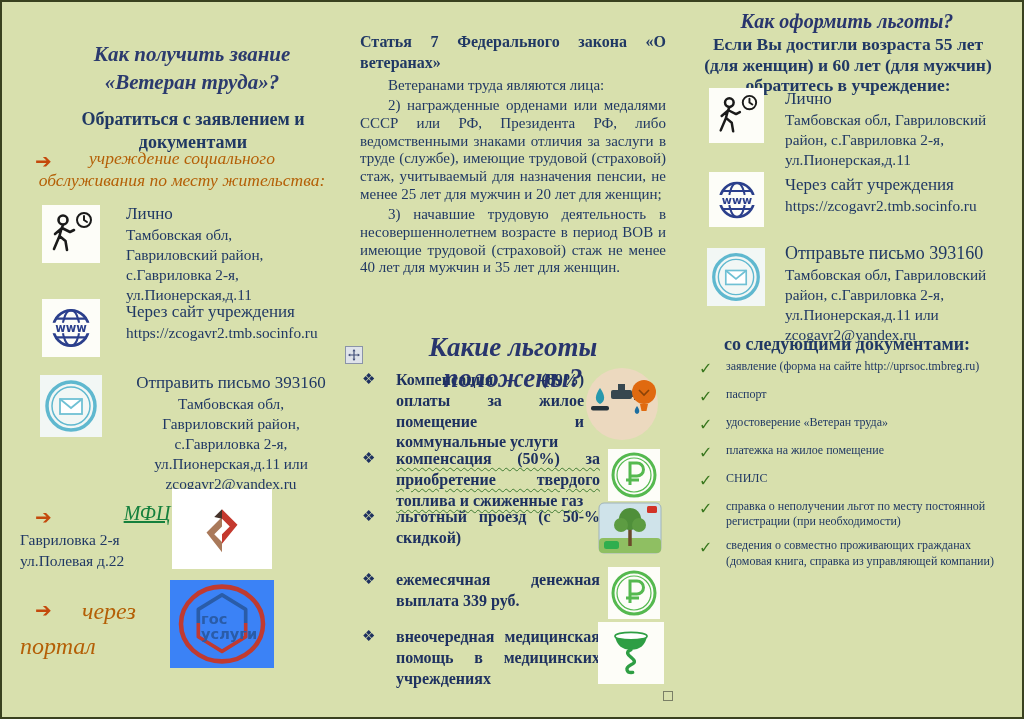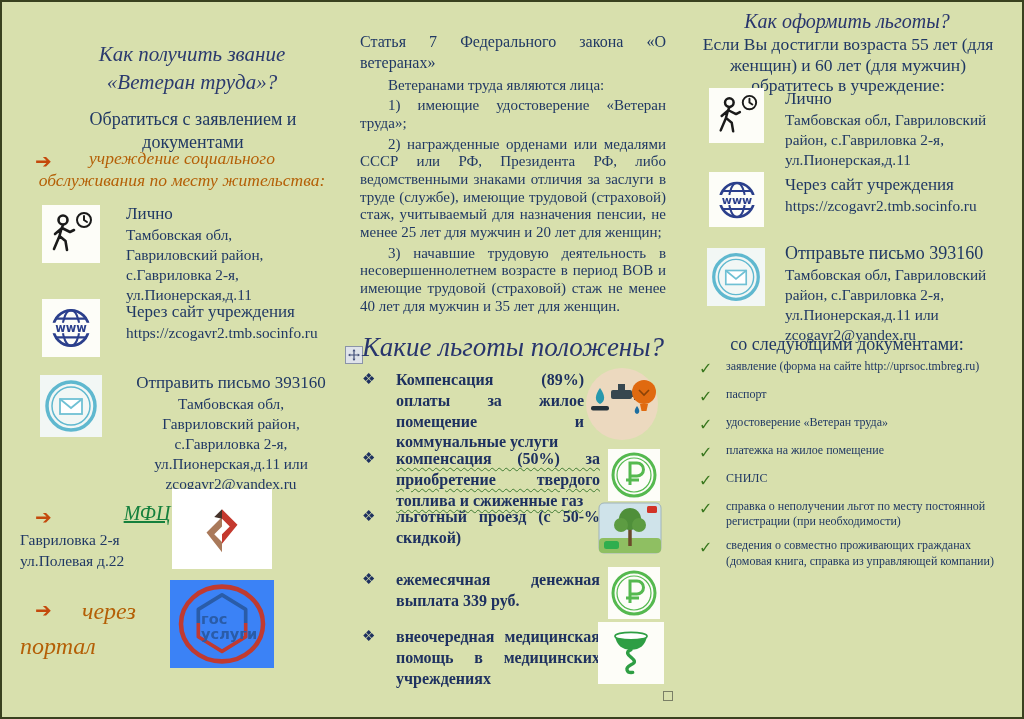--- a/index.html
+++ b/index.html
@@ -2,21 +2,21 @@
 <html><head>
 <meta charset="utf-8">
 <style>
   html,body{margin:0;padding:0;background:#222;}
   .page{position:relative;width:1024px;height:719px;background:#d8e0ad;
         border:2px solid #39411f;box-sizing:border-box;overflow:hidden;
         font-family:"Liberation Serif",serif;color:#203864;}
   .abs{position:absolute;}
   .c{text-align:center;}
   .j{text-align:justify;}
-  .b{font-weight:normal;}
+  .b{font-weight:bold;}
   .i{font-style:italic;}
   .ml{white-space:pre-line;}
   .brown{color:#b45f06;}
   .redbrown{color:#15803d;text-decoration:underline;}
   .arrow{font-family:"DejaVu Sans",sans-serif;color:#c4490c;font-weight:bold;font-size:20px;}
   .icobox{background:#fdfdf8;display:flex;align-items:center;justify-content:center;}
   .law{font-size:15px;line-height:1.18;}
   .law p{margin:0 0 3px 0;}
   .ind{text-indent:28px;}
   .benefit-text{font-size:16px;font-weight:bold;line-height:1.3;color:#1e3160;}
@@ -107,21 +107,20 @@
         <text x="27" y="45" font-family="DejaVu Sans, sans-serif" font-size="16" font-weight="bold" fill="#2a5ca8">гос</text>
         <text x="27" y="62" font-family="DejaVu Sans, sans-serif" font-size="16" font-weight="bold" fill="#2a5ca8">услуги</text>
       </svg>
     </div>
   </div>
 
   <div>
     <div class="abs law j" style="left:358px;top:30px;width:306px;">
       <p class="b" style="font-size:16px;line-height:1.3;">Статья 7 Федерального закона «О ветеранах»</p>
       <p class="ind">Ветеранами труда являются лица:</p>
-      <p class="ind">1) имеющие удостоверение «Ветеран труда»;</p>
       <p class="ind">2) награжденные орденами или медалями СССР или РФ, Президента РФ, либо ведомственными знаками отличия за заслуги в труде (службе), имеющие трудовой (страховой) стаж, учитываемый для назначения пенсии, не менее 25 лет для мужчин и 20 лет для женщин;</p>
       <p class="ind">3) начавшие трудовую деятельность в несовершеннолетнем возрасте в период ВОВ и имеющие трудовой (страховой) стаж не менее 40 лет для мужчин и 35 лет для женщин.</p>
     </div>
 
     <div class="abs" style="left:343px;top:344px;width:16px;height:16px;background:#dfe3ea;border:1px solid #8a93a8;display:flex;align-items:center;justify-content:center;">
       <svg width="12" height="12" viewBox="0 0 16 16">
         <path d="M8 2 V14 M2 8 H14" stroke="#44507a" stroke-width="1.6"></path>
         <path d="M8 0 L10 3 H6 Z M8 16 L6 13 h4 Z M0 8 L3 6 v4 Z M16 8 L13 10 V6 Z" fill="#44507a"></path>
       </svg>
     </div>

